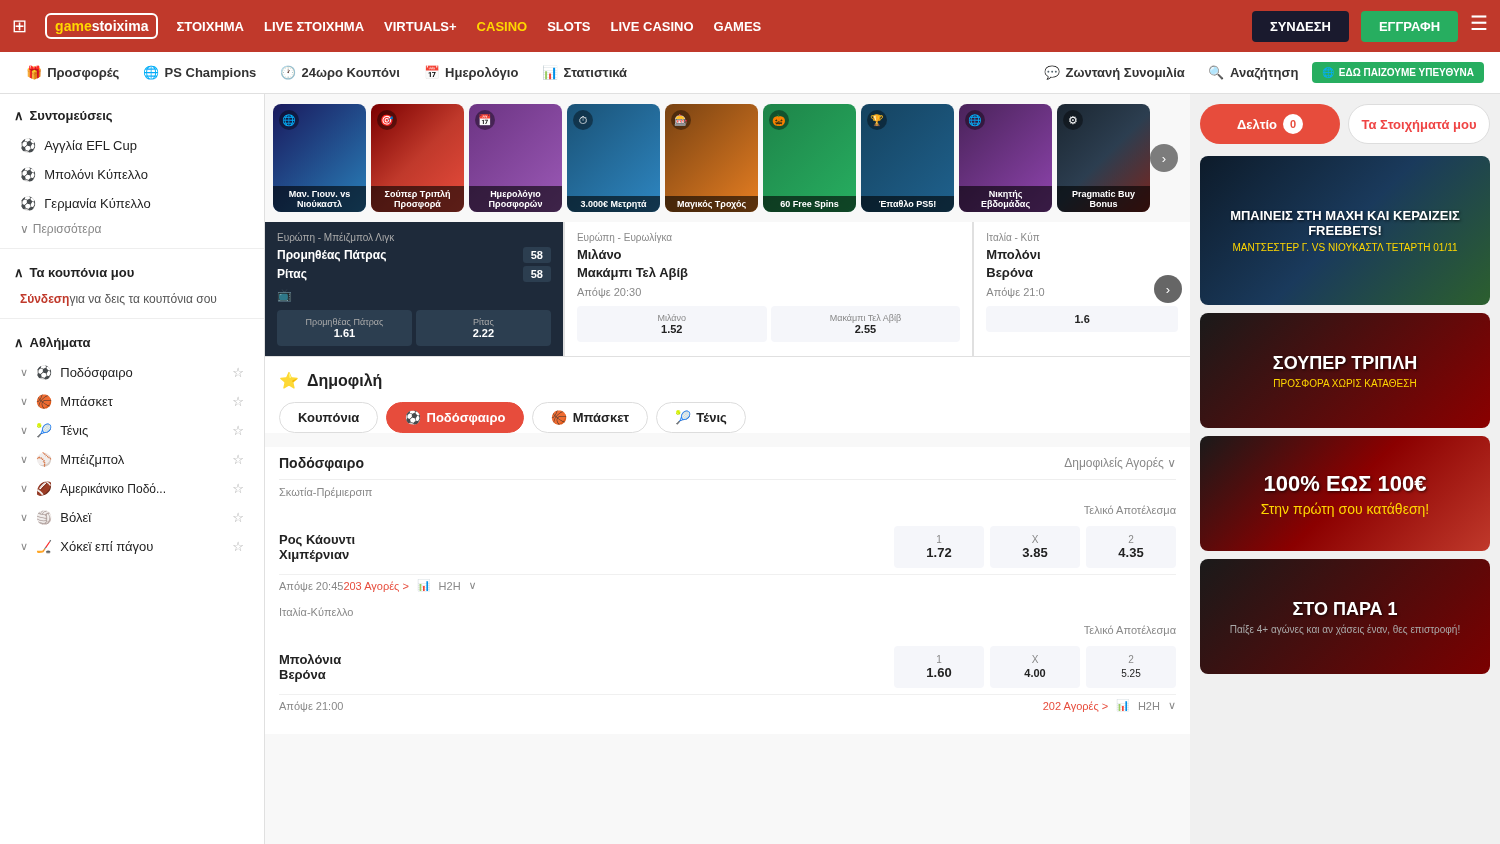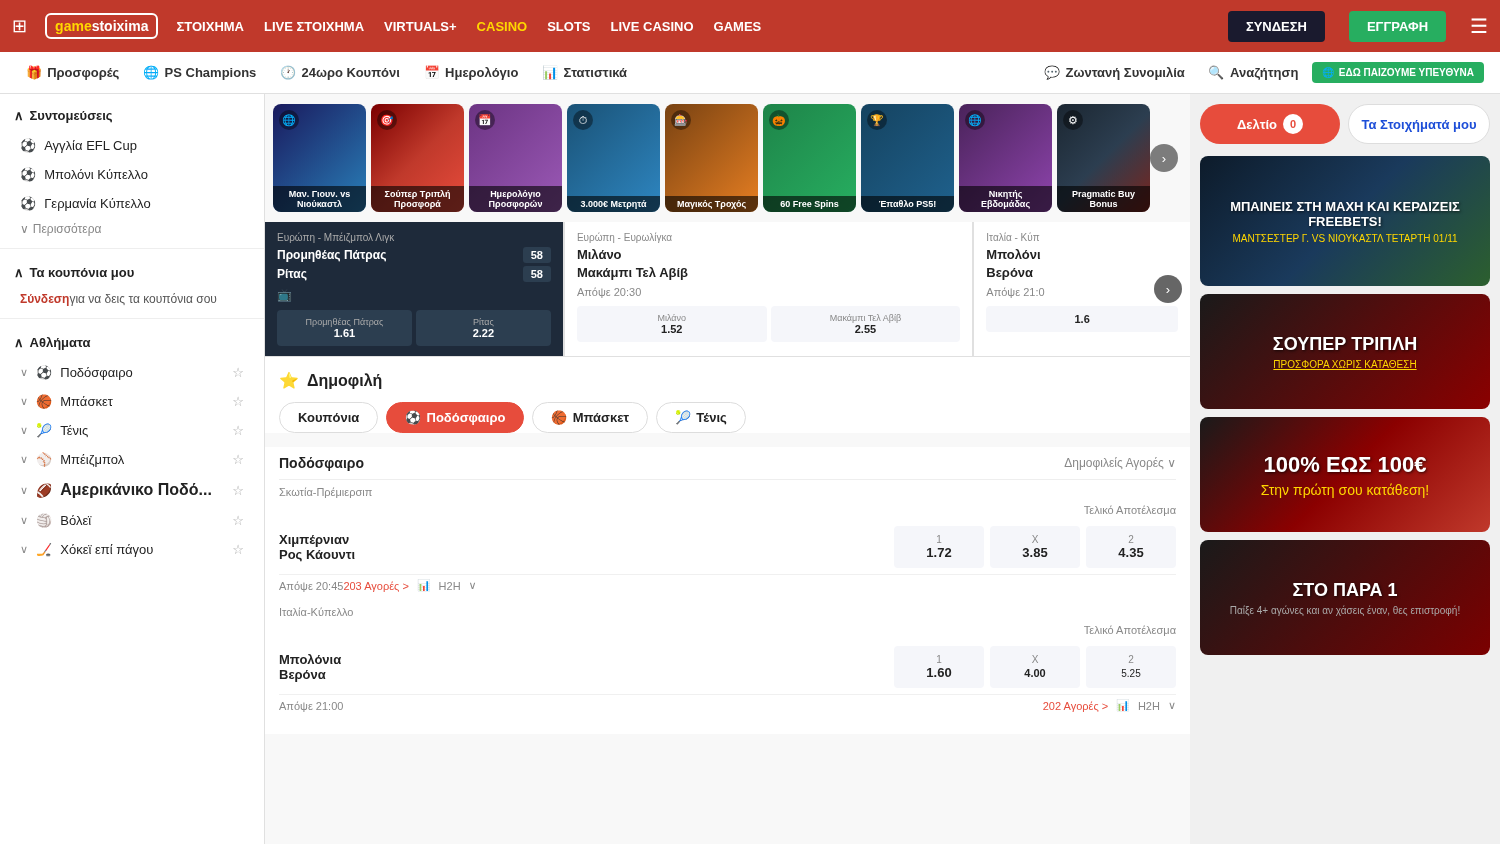--- a/index.html
+++ b/index.html
@@ -15,21 +15,21 @@
   </div>
   <div style="display:flex;gap:20px;flex:1;">
     <a style="color:#fff;font-weight:700;font-size:13px;cursor:pointer;text-decoration:none;">ΣΤΟΙΧΗΜΑ</a>
     <a style="color:#fff;font-weight:700;font-size:13px;cursor:pointer;text-decoration:none;">LIVE ΣΤΟΙΧΗΜΑ</a>
     <a style="color:#fff;font-weight:700;font-size:13px;cursor:pointer;text-decoration:none;">VIRTUALS+</a>
     <a style="color:#FFD700;font-weight:700;font-size:13px;cursor:pointer;text-decoration:none;">CASINO</a>
     <a style="color:#fff;font-weight:700;font-size:13px;cursor:pointer;text-decoration:none;">SLOTS</a>
     <a style="color:#fff;font-weight:700;font-size:13px;cursor:pointer;text-decoration:none;">LIVE CASINO</a>
     <a style="color:#fff;font-weight:700;font-size:13px;cursor:pointer;text-decoration:none;">GAMES</a>
   </div>
-  <div style="display:flex;align-items:center;gap:24px;margin-left:auto;">
+  <div style="display:flex;align-items:flex-start;gap:12px;margin-left:auto;">
     <button style="background:#1a1a2e;color:#fff;border:none;padding:8px 18px;border-radius:4px;cursor:pointer;font-weight:700;font-size:13px;">ΣΥΝΔΕΣΗ</button>
     <button style="background:#27ae60;color:#fff;border:none;padding:8px 18px;border-radius:4px;cursor:pointer;font-weight:700;font-size:13px;">ΕΓΓΡΑΦΗ</button>
     <div style="color:#fff;font-size:20px;cursor:pointer;">☰</div>
   </div>
 </nav>
 
 <nav style="background:#fff;display:flex;align-items:center;height:42px;padding:0 16px;gap:4px;border-bottom:1px solid #e0e0e0;">
   <div style="display:flex;align-items:center;gap:5px;padding:6px 10px;cursor:pointer;font-size:13px;font-weight:600;color:#333;">
     <span>🎁</span>
     <span>Προσφορές</span>
@@ -131,21 +131,21 @@
       </div>
       <div style="display:flex;align-items:center;gap:8px;padding:7px 6px;cursor:pointer;border-radius:4px;">
         <span style="color:#888;font-size:11px;">∨</span>
         <span>⚾</span>
         <span style="flex:1;font-size:13px;">Μπέιζμπολ</span>
         <span style="color:#aaa;font-size:13px;">☆</span>
       </div>
       <div style="display:flex;align-items:center;gap:8px;padding:7px 6px;cursor:pointer;border-radius:4px;">
         <span style="color:#888;font-size:11px;">∨</span>
         <span>🏈</span>
-        <span style="flex:1;font-size:16px;font-weight:bold;">Αμερικάνικο Ποδό...</span>
+        <span style="flex:1;font-size:12px;">Αμερικάνικο Ποδό...</span>
         <span style="color:#aaa;font-size:13px;">☆</span>
       </div>
       <div style="display:flex;align-items:center;gap:8px;padding:7px 6px;cursor:pointer;border-radius:4px;">
         <span style="color:#888;font-size:11px;">∨</span>
         <span>🏐</span>
         <span style="flex:1;font-size:13px;">Βόλεϊ</span>
         <span style="color:#aaa;font-size:13px;">☆</span>
       </div>
       <div style="display:flex;align-items:center;gap:8px;padding:7px 6px;cursor:pointer;border-radius:4px;">
         <span style="color:#888;font-size:11px;">∨</span>
@@ -288,22 +288,22 @@
         <span style="color:#888;font-size:12px;cursor:pointer;">Δημοφιλείς Αγορές ∨</span>
       </div>
 
       <div style="font-size:11px;color:#888;padding:6px 0 2px;">Σκωτία-Πρέμιερσιπ</div>
       <div style="display:flex;justify-content:flex-end;font-size:11px;color:#888;padding:4px 0;">
         <span>Τελικό Αποτέλεσμα</span>
       </div>
 
       <div style="display:flex;align-items:center;padding:6px 0;border-bottom:1px solid #f0f0f0;">
         <div style="flex:1;">
+          <span style="font-weight:700;font-size:13px;display:block;">Ρος Κάουντι</span>
           <span style="font-weight:700;font-size:13px;display:block;">Χιμπέρνιαν</span>
-          <span style="font-weight:700;font-size:13px;display:block;">Ρος Κάουντι</span>
         </div>
         <div style="display:flex;gap:6px;">
           <div style="width:90px;background:#f5f6fa;border-radius:4px;padding:8px 6px;text-align:center;cursor:pointer;">
             <span style="font-size:10px;color:#888;display:block;">1</span>
             <span style="font-weight:700;font-size:13px;">1.72</span>
           </div>
           <div style="width:90px;background:#f5f6fa;border-radius:4px;padding:8px 6px;text-align:center;cursor:pointer;">
             <span style="font-size:10px;color:#888;display:block;">Χ</span>
             <span style="font-weight:700;font-size:13px;">3.85</span>
           </div>
@@ -360,30 +360,30 @@
     </div>
 
   </div>
 
   <div style="width:310px;background:#f0f0f0;flex-shrink:0;padding:10px;">
     <div style="display:flex;gap:8px;margin-bottom:12px;">
       <button style="flex:1;padding:10px;border-radius:20px;border:none;font-weight:700;font-size:13px;cursor:pointer;background:#e74c3c;color:#fff;display:flex;align-items:center;justify-content:center;gap:6px;">
         <span>Δελτίο</span>
         <span style="background:#fff;color:#e74c3c;border-radius:50%;width:20px;height:20px;display:flex;align-items:center;justify-content:center;font-size:11px;font-weight:900;">0</span>
       </button>
-      <button style="flex:1;padding:10px;border-radius:20px;border:1px solid #ddd;font-weight:700;font-size:13px;cursor:pointer;background:#fff;color:#1d4ed8;">Τα Στοιχήματά μου</button>
-    </div>
-
-    <div style="border-radius:8px;overflow:hidden;margin-bottom:8px;cursor:pointer;background:linear-gradient(135deg,#0d1b2a,#1a3a5c,#2c5f2e);height:130px;display:flex;flex-direction:column;align-items:center;justify-content:center;padding:10px;">
+      <button style="flex:1;padding:10px;border-radius:20px;border:1px solid #ddd;font-weight:700;font-size:13px;cursor:pointer;background:#fff;color:#ef4444;">Τα Στοιχήματά μου</button>
+    </div>
+
+    <div style="border-radius:8px;overflow:hidden;margin-bottom:8px;cursor:pointer;background:linear-gradient(135deg,#0d1b2a,#1a3a5c,#2c5f2e);height:149px;display:flex;flex-direction:column;align-items:center;justify-content:center;padding:10px;">
       <div style="color:#fff;font-weight:900;font-size:13px;text-align:center;text-shadow:1px 1px 3px rgba(0,0,0,0.7);">ΜΠΑΙΝΕΙΣ ΣΤΗ ΜΑΧΗ ΚΑΙ ΚΕΡΔΙΖΕΙΣ FREEBETS!</div>
       <div style="color:#FFD700;font-size:10px;text-align:center;margin-top:4px;">ΜΑΝΤΣΕΣΤΕΡ Γ. VS ΝΙΟΥΚΑΣΤΛ ΤΕΤΑΡΤΗ 01/11</div>
     </div>
     <div style="border-radius:8px;overflow:hidden;margin-bottom:8px;cursor:pointer;background:linear-gradient(135deg,#1a1a1a,#8b0000);height:115px;display:flex;flex-direction:column;align-items:center;justify-content:center;padding:10px;">
       <div style="color:#fff;font-weight:900;font-size:18px;text-align:center;text-shadow:1px 1px 3px rgba(0,0,0,0.7);">ΣΟΥΠΕΡ ΤΡΙΠΛΗ</div>
-      <div style="color:#FFD700;font-size:10px;text-align:center;margin-top:4px;text-decoration:underline;">ΠΡΟΣΦΟΡΑ ΧΩΡΙΣ ΚΑΤΑΘΕΣΗ</div>
+      <div style="color:#FFD700;font-size:10px;text-align:center;margin-top:4px;">ΠΡΟΣΦΟΡΑ ΧΩΡΙΣ ΚΑΤΑΘΕΣΗ</div>
     </div>
     <div style="border-radius:8px;overflow:hidden;margin-bottom:8px;cursor:pointer;background:linear-gradient(135deg,#1a1a1a,#8b0000,#c0392b);height:115px;display:flex;flex-direction:column;align-items:center;justify-content:center;padding:10px;">
       <div style="color:#fff;font-weight:900;font-size:22px;text-align:center;text-shadow:1px 1px 3px rgba(0,0,0,0.7);">100% ΕΩΣ 100€</div>
       <div style="color:#FFD700;font-size:14px;text-align:center;margin-top:4px;">Στην πρώτη σου κατάθεση!</div>
     </div>
     <div style="border-radius:8px;overflow:hidden;margin-bottom:8px;cursor:pointer;background:linear-gradient(135deg,#1a1a1a,#7b0000);height:115px;display:flex;flex-direction:column;align-items:center;justify-content:center;padding:10px;">
       <div style="color:#fff;font-weight:900;font-size:18px;text-align:center;text-shadow:1px 1px 3px rgba(0,0,0,0.7);">ΣΤΟ ΠΑΡΑ 1</div>
       <div style="color:#aaa;font-size:10px;text-align:center;margin-top:4px;">Παίξε 4+ αγώνες και αν χάσεις έναν, θες επιστροφή!</div>
     </div>
   </div>

